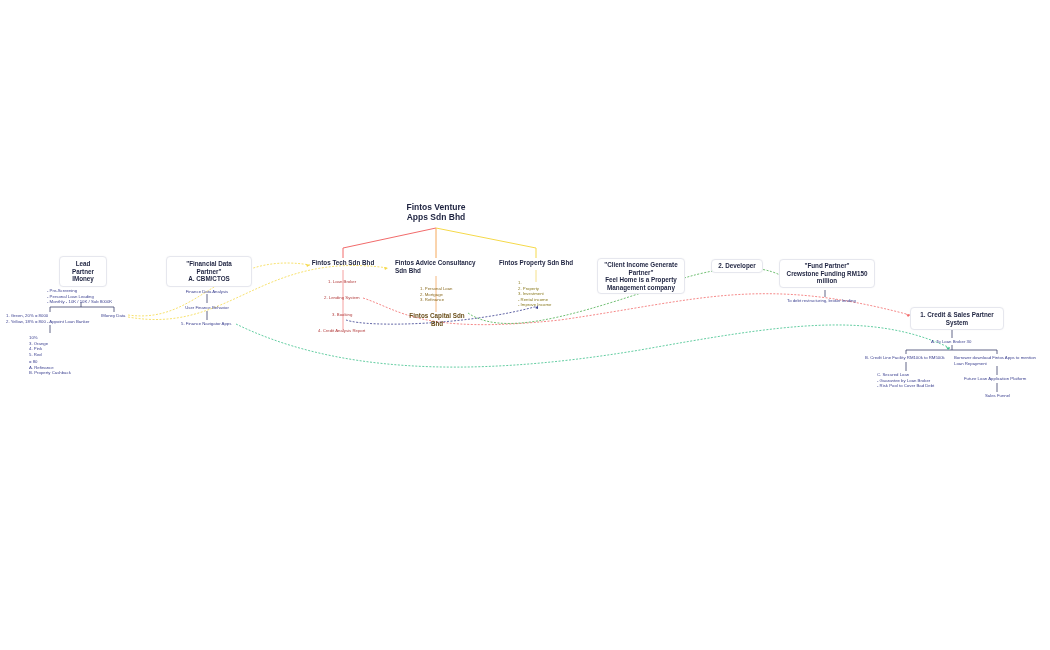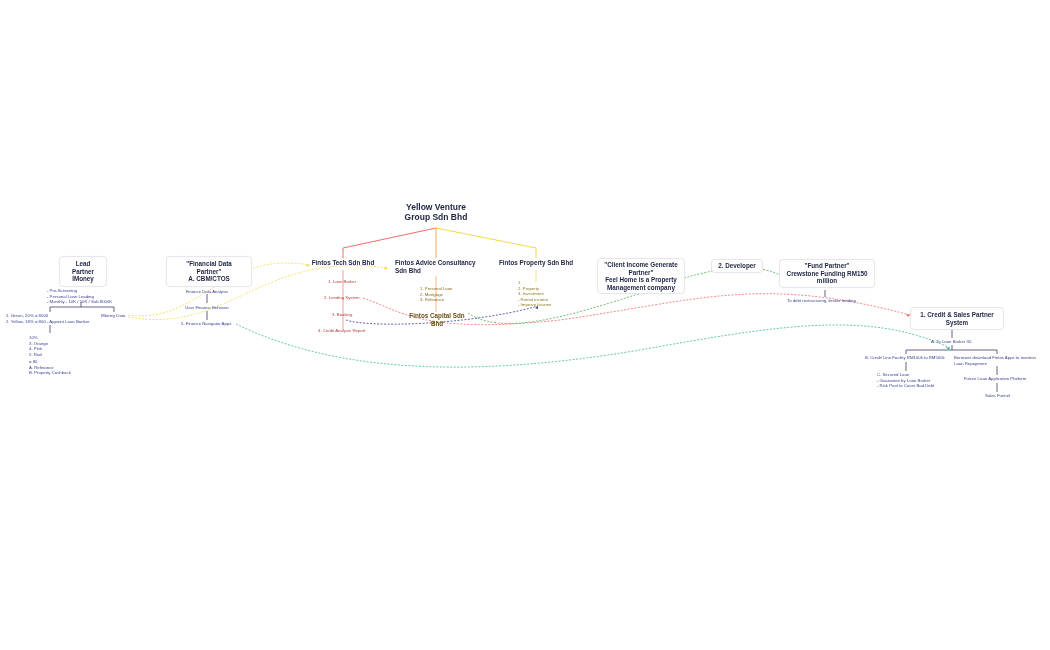--- a/index.html
+++ b/index.html
@@ -53,22 +53,22 @@
   <path d="M468 313 C 500 335, 560 320, 650 290 C 720 262, 760 265, 780 275" stroke="#4caf50" stroke-width="0.8" stroke-dasharray="2,1.5" fill="none"></path>
 
   <path d="M910 315 l-4 -1 l2 3 z" fill="#f26b6b"></path>
   <path d="M538 306 l-3 2 l3 1 z" fill="#3a3f8f"></path>
   <path d="M950 348 l-4 -1 l2 3 z" fill="#3cc08a"></path>
   <path d="M310 265 l-4 -1 l1 3 z" fill="#f5d94a"></path>
   <path d="M388 268 l-4 -1 l1 3 z" fill="#f5d94a"></path>
 </svg>
 
 <div class="node root" style="left:386px;top:202px;width:100px;">
-  <div>Yellow Venture</div>
-  <div>Group Sdn Bhd</div>
+  <div>Fintos Venture</div>
+  <div>Apps Sdn Bhd</div>
 </div>
 
 <div class="node box h" style="left:59px;top:256px;width:34px;">
   <div>Lead Partner</div>
   <div>IMoney</div>
 </div>
 <div class="t navy" style="left:47px;top:288px;">- Pre-Screening
 - Personal Loan Leading
 - Monthly - 10K / 10K / Sub 8000K</div>
 <div class="t navy" style="left:6px;top:313px;">1. Green, 20% = 8000

